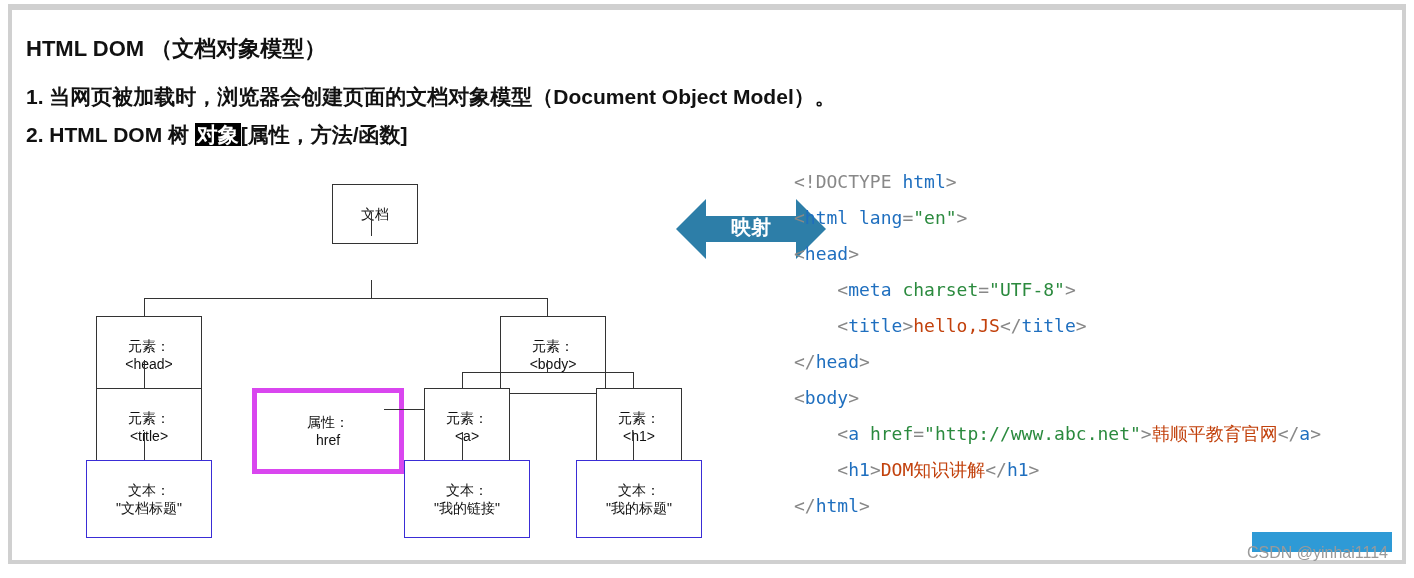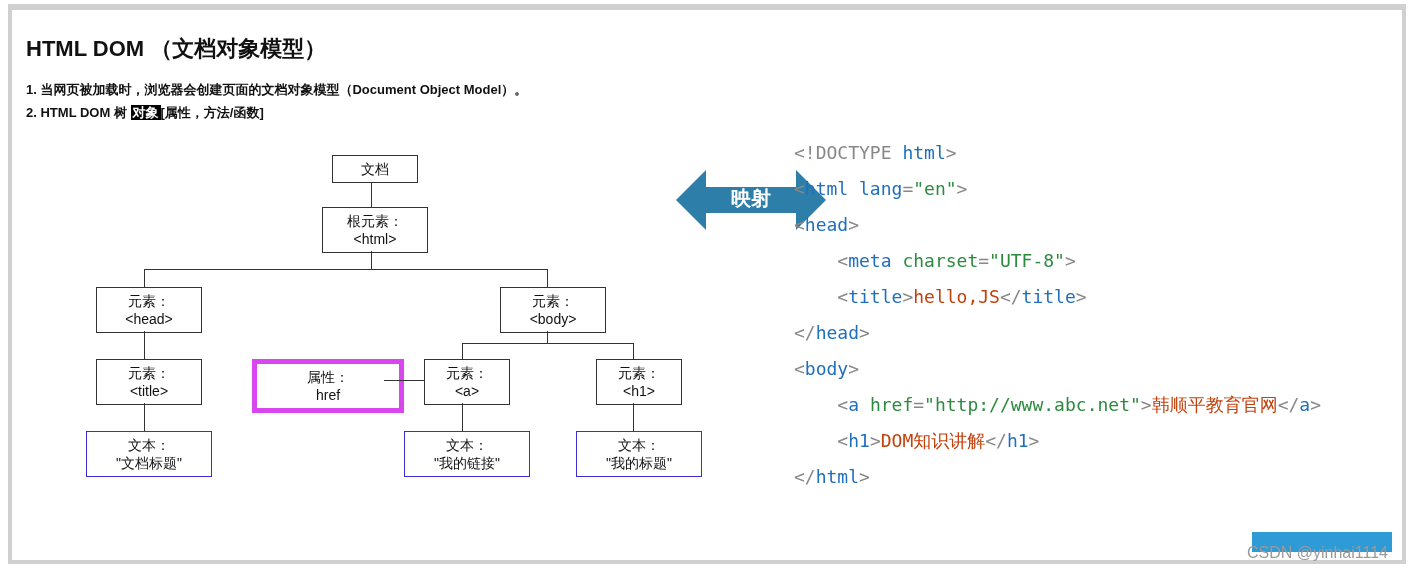--- a/index.html
+++ b/index.html
@@ -1,24 +1,24 @@
 <!DOCTYPE html>
 <html><head>
 <meta charset="utf-8">
 <style>
 html,body{margin:0;padding:0;font-family:"Microsoft YaHei","SimSun",sans-serif;background:#fff;color:#111}
 .page{border:4px solid #d0d0d0;border-top-width:6px;width:1398px;height:560px;margin:4px auto;position:relative;box-sizing:border-box;padding:8px 14px}
 h2.title{margin:16px 0 14px 0;font-size:22px;font-weight:700}
 .list{margin:0 0 10px 0;padding:0;list-style:none}
-.list li{font-size:13px;font-weight:700;line-height:1.8}
+.list li{font-size:21px;font-weight:700;line-height:1.8}
 .list li .num{font-weight:700}
 .hilite{background:#000;color:#fff;padding:0 2px}
 .content{position:relative;margin-top:10px;height:380px}
 .tree{position:absolute;left:0;top:10px;width:650px;height:360px}
-.node{position:absolute;border:1px solid #333;background:#fff;text-align:center;font-size:14px;line-height:1.3;padding:4px 6px;white-space:nowrap}
+.node{position:absolute;border:1px solid #333;background:#fff;text-align:center;font-size:14px;line-height:1.3;padding:20px 6px;white-space:nowrap}
 .node.blue{border:1px solid #3a2dd6}
 .node.red{border:5px solid #d946ef}
 .edge{position:absolute;background:#333}
 .arrow{position:absolute}
 .arrow svg{display:block}
 .arrow-label{position:absolute;color:#fff;font-size:20px;font-weight:700}
 .code{position:absolute;left:768px;top:0;font-family:Consolas,monospace;font-size:18px;line-height:2.0}
 .code .line{white-space:pre}
 .t-punc{color:#888}
 .t-tag{color:#1f6fbf}
@@ -47,24 +47,20 @@
 
   <div class="content">
 
     <div class="tree">
 
       <div class="node" style="left:306px;top:10px;width:72px">
         <div>文档</div>
       </div>
       <div class="edge" style="left:345px;top:38px;width:1px;height:24px"></div>
 
-      <div class="node" style="left:296px;top:62px;width:92px">
-        <div>根元素：</div>
-        <div>&lt;html&gt;</div>
-      </div>
       <div class="edge" style="left:345px;top:106px;width:1px;height:18px"></div>
       <div class="edge" style="left:118px;top:124px;width:404px;height:1px"></div>
       <div class="edge" style="left:118px;top:124px;width:1px;height:18px"></div>
       <div class="edge" style="left:521px;top:124px;width:1px;height:18px"></div>
 
       <div class="node" style="left:70px;top:142px;width:92px">
         <div>元素：</div>
         <div>&lt;head&gt;</div>
       </div>
 

